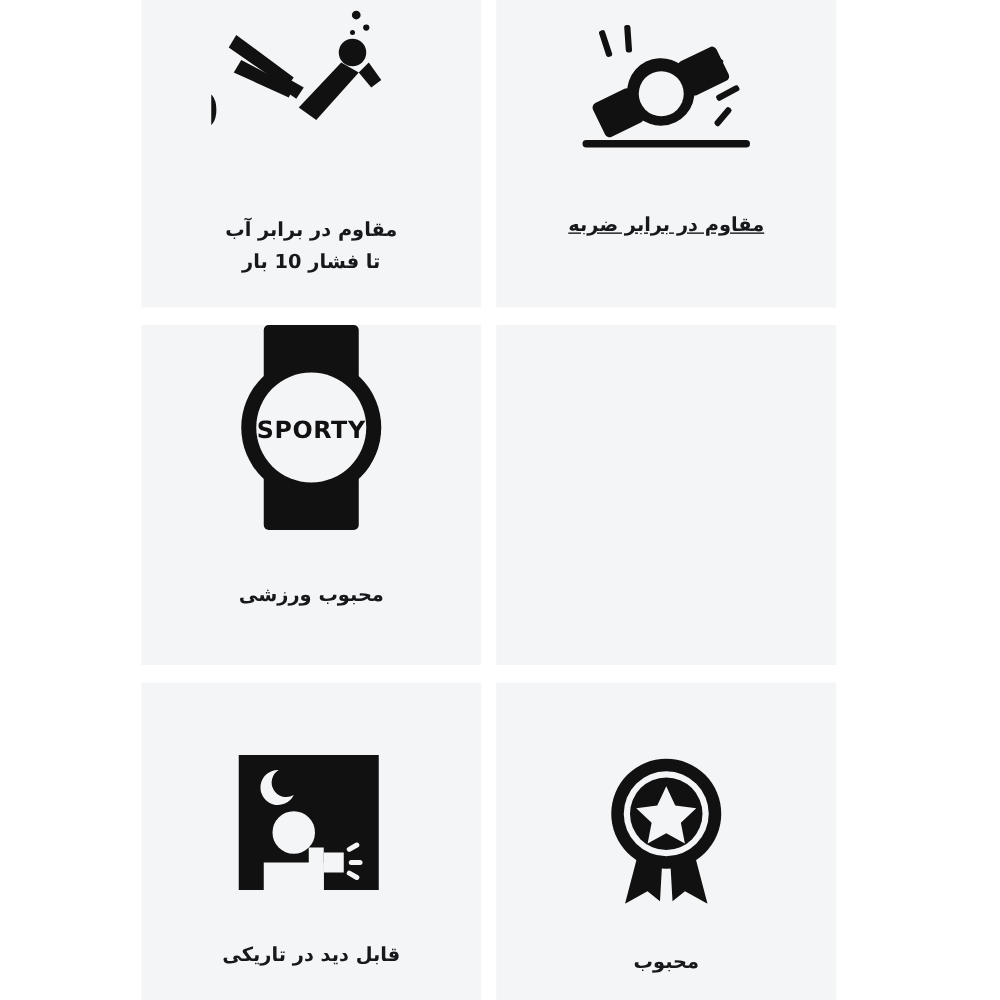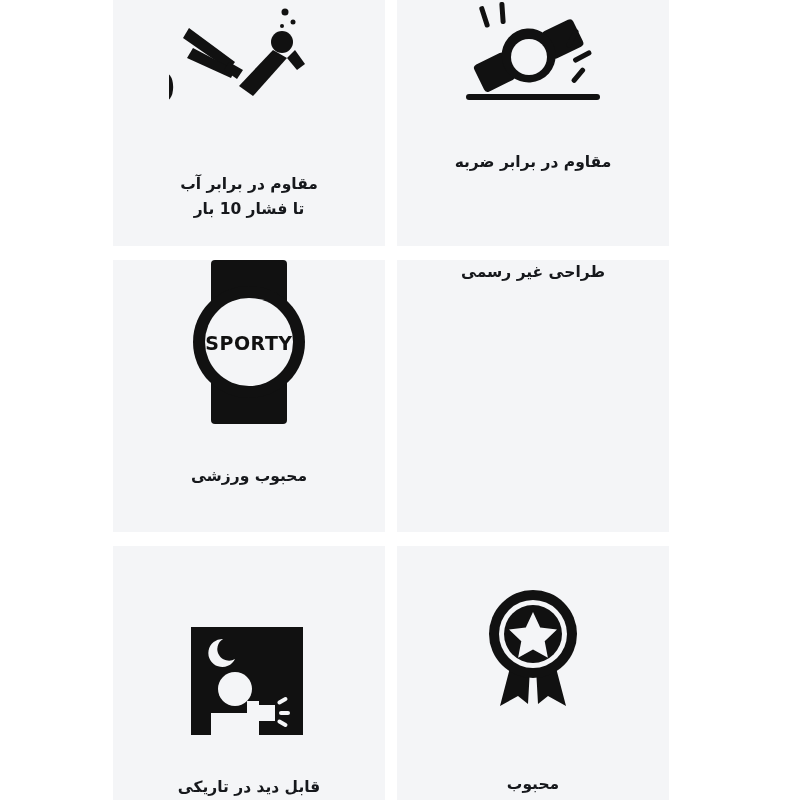--- a/index.html
+++ b/index.html
@@ -45,26 +45,26 @@
     color: #16181c;
     text-align: center;
     font-weight: 600;
     direction: rtl;
     padding: 0 10px;
     white-space: pre-line;
     letter-spacing: 0;
   }
 
   
-  .c1 { grid-column: 2; grid-row: 1; justify-content: flex-start; padding-bottom: 34px; }
+  .c1 { grid-column: 2; grid-row: 1; justify-content: center; padding-bottom: 34px; text-decoration: underline; }
   .c2 { grid-column: 4; grid-row: 1; justify-content: space-between; padding-bottom: 24px; }
   .c3 { grid-column: 2; grid-row: 3; }
   .c4 { grid-column: 4; grid-row: 3; }
-  .c5 { grid-column: 2; grid-row: 5; justify-content: flex-start; padding-top: 42px; gap: 32px; }
-  .c6 { grid-column: 4; grid-row: 5; justify-content: flex-end; padding-top: 32px; }
+  .c5 { grid-column: 2; grid-row: 5; justify-content: center; padding-top: 42px; }
+  .c6 { grid-column: 4; grid-row: 5; justify-content: center; padding-top: 32px; }
 
   .c1 .card-icon { margin-bottom: 40px; }
   .c2 .card-icon { margin-bottom: 42px; }
   .c3 .card-icon, .c4 .card-icon { margin-bottom: 40px; }
   .c5 .card-icon { margin-bottom: 34px; }
   .c6 .card-icon { margin-bottom: 30px; }
 
   .watch-text {
     font-family: "DejaVu Sans", "Liberation Sans", sans-serif;
     font-size: 19px;
@@ -131,21 +131,20 @@
           <path d="M60 62 L74 70 L68 79 L55 70 Z"></path>
         </g>
         <text class="num-text" x="6" y="102">10</text>
       </svg>
     </div>
     <div class="card-label">مقاوم در برابر آب
 تا فشار 10 بار</div>
   </div>
 
   <div class="card c3">
-    <div class="card-label">طراحی غیر رسمی</div>
   </div>
 
   <div class="card c4">
     <div class="card-icon">
       <svg width="116" height="164" viewBox="0 0 116 164" xmlns="http://www.w3.org/2000/svg">
         <g fill="#111111">
           <rect x="20" y="0" width="76" height="52" rx="4"></rect>
           <rect x="20" y="112" width="76" height="52" rx="4"></rect>
           <circle cx="58" cy="82" r="56"></circle>
         </g>

